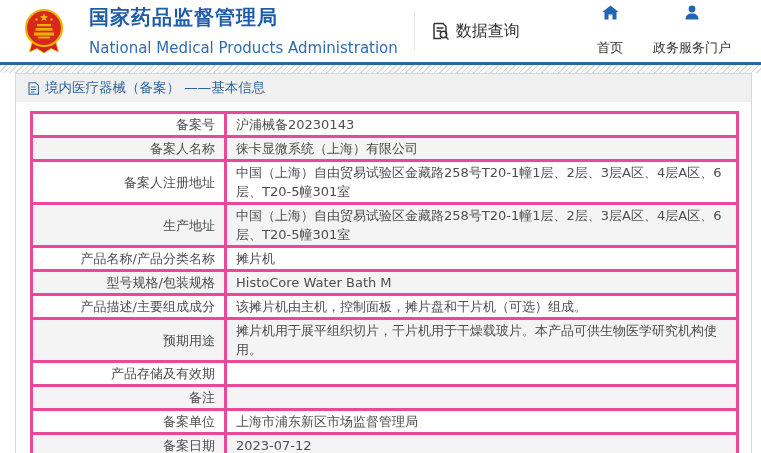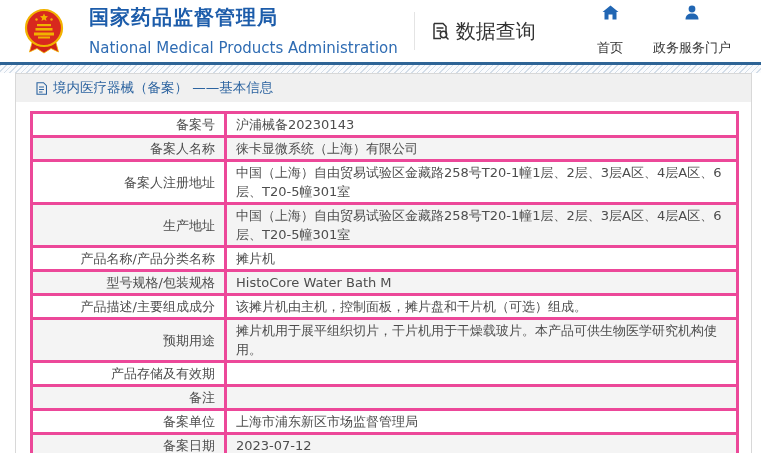--- a/index.html
+++ b/index.html
@@ -6,35 +6,35 @@
   html, body { width: 761px; height: 453px; background: #ffffff; overflow: hidden;
     font-family: "DejaVu Sans", "Liberation Sans", sans-serif; }
 
   
   .site-header { height: 62px; display: flex; align-items: center; padding: 0 30px 0 24px; background: #fff; }
   .brand { display: flex; align-items: center; gap: 25px; }
   .brand-text { display: flex; flex-direction: column; line-height: 1.1; }
   .brand-title { font-size: 20px; font-weight: bold; color: #1c5caa; letter-spacing: 1px; }
   .brand-sub { font-size: 15px; color: #2f6cb3; margin-top: 12px; }
   .query-block { display: flex; align-items: center; gap: 6px; margin-left: 16px; padding-left: 15px;
-    border-left: 1px solid #e4e4e4; height: 38px; font-size: 20px; color: #333; }
+    border-left: 1px solid #e4e4e4; height: 38px; font-size: 16px; color: #333; }
   .header-spacer { flex: 1; }
   .top-nav { display: flex; gap: 30px; }
   .nav-item { display: flex; flex-direction: column; align-items: center; gap: 19px;
     font-size: 13px; color: #333; cursor: pointer; }
 
   
   .blue-line { height: 3px; background: #2e6496; }
   .hatch-band { height: 8px;
     background: repeating-linear-gradient(135deg, rgba(110,145,180,0.28) 0 1px, rgba(255,255,255,0) 1px 4px), #fafbfd; }
 
   
   .panel { margin: 0 9px 0 15px; border: 1px solid #d8d8d8; background: #fff; }
   .panel-title { height: 28px; background: #f0f0f0; display: flex; align-items: center; gap: 6px;
-    padding-left: 20px; color: #2d64a0; font-size: 13.5px; }
+    padding-left: 12px; color: #2d64a0; font-size: 13.5px; }
   .table-wrap { padding: 9px 12px 7px 14px; }
   table { width: 100%; border-collapse: collapse; table-layout: fixed; font-size: 13px; color: #4d4d4d; }
   th, td { border: 3px solid #ec4899; padding: 1px 9px; line-height: 19px; vertical-align: middle;
     font-weight: 400; word-break: break-all; }
   th { width: 194px; text-align: right; }
   td { text-align: left; }
   tr:nth-child(even) { background: #f4f4f4; }
 
   .icon-svg { display: block; }
 </style>

